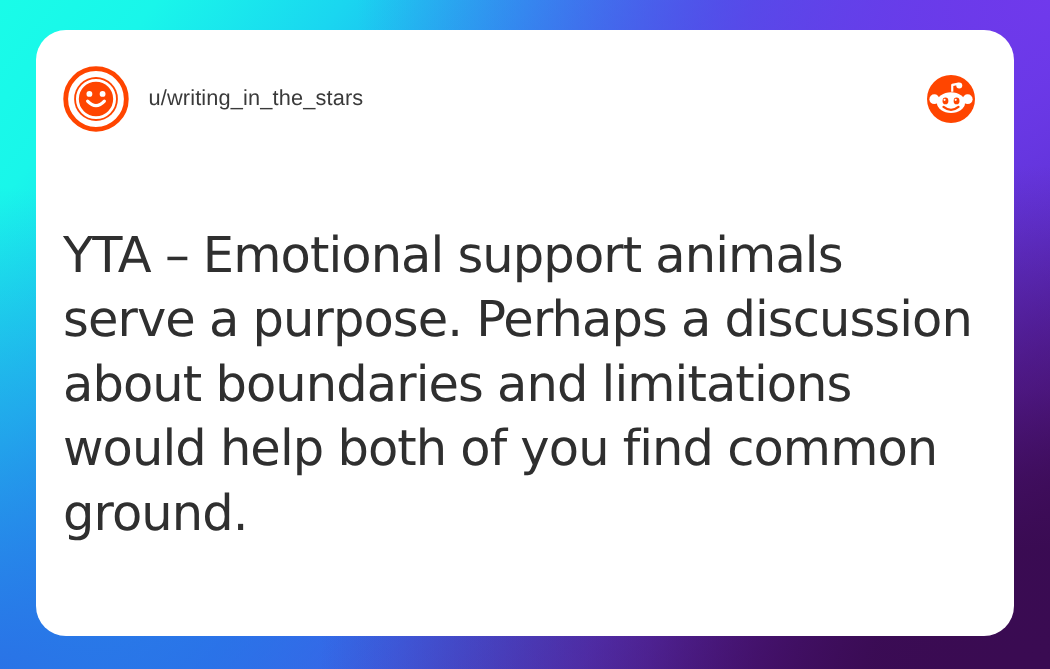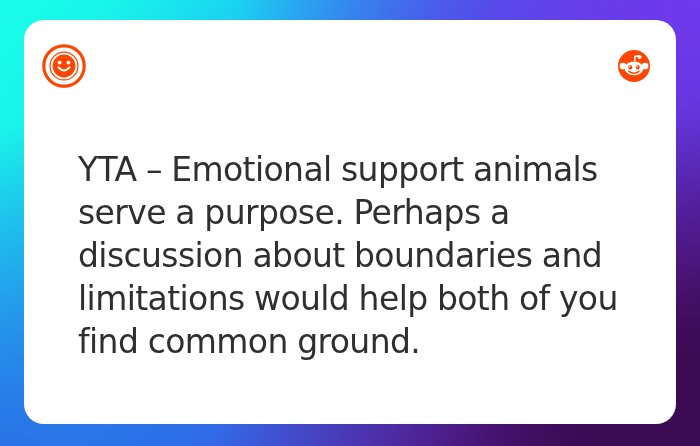--- a/index.html
+++ b/index.html
@@ -82,21 +82,20 @@
   }
 
   .comment-text {
     font-family:"DejaVu Sans", sans-serif;
     font-size:33px;
     line-height:43px;
     font-weight:400;
     color:#2f2f2f;
     letter-spacing:-0.6px;
     word-spacing:-0.5px;
-    margin-left:36px;
   }
 </style>
 </head>
 <body>
 
 <div id="stage">
 
   <div id="card">
 
     <div class="card-header">
@@ -104,20 +103,21 @@
       <svg class="avatar" viewBox="0 0 44 44" aria-hidden="true">
         <circle cx="22" cy="22" r="20.2" fill="none" stroke="#FF4500" stroke-width="3.2"></circle>
         <circle cx="22" cy="22" r="14.6" fill="#FF4500"></circle>
         <circle cx="22" cy="22" r="12.4" fill="none" stroke="#FFFFFF" stroke-width="1.9"></circle>
         <circle cx="22" cy="22" r="10.6" fill="#FF4500"></circle>
         <circle cx="17.6" cy="18.6" r="1.95" fill="#FFFFFF"></circle>
         <circle cx="26.4" cy="18.6" r="1.95" fill="#FFFFFF"></circle>
         <path d="M16.4 23.4 Q22 29.4 27.6 23.4" fill="none" stroke="#FFFFFF" stroke-width="2.1" stroke-linecap="round"></path>
       </svg>
 
+      <span class="username">u/writing_in_the_stars</span>
 
       <span class="header-spacer"></span>
 
       <svg class="brand-logo" viewBox="0 0 32 32" aria-hidden="true">
         <circle cx="16" cy="16" r="16" fill="#FF4500"></circle>
         <g fill="#FFFFFF">
           <circle cx="21.5" cy="7.0" r="2.0"></circle>
           <path d="M16.1 11.2 L16.1 6.6 Q16.1 6.0 16.7 5.85 L21.0 5.0 L21.35 6.55 L17.55 7.3 L17.55 11.2 Z"></path>
           <ellipse cx="16" cy="18.4" rx="9.4" ry="6.9"></ellipse>
           <ellipse cx="4.9" cy="16.1" rx="3.3" ry="3.3"></ellipse>

